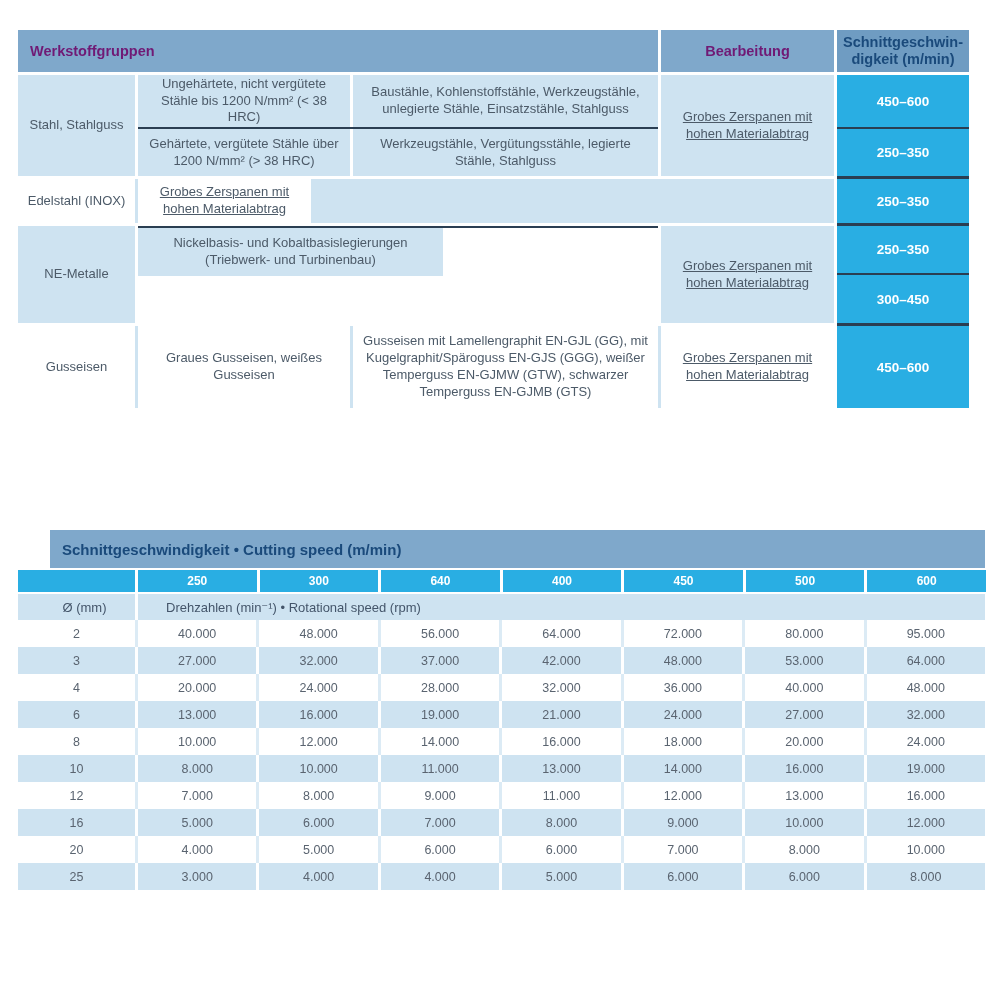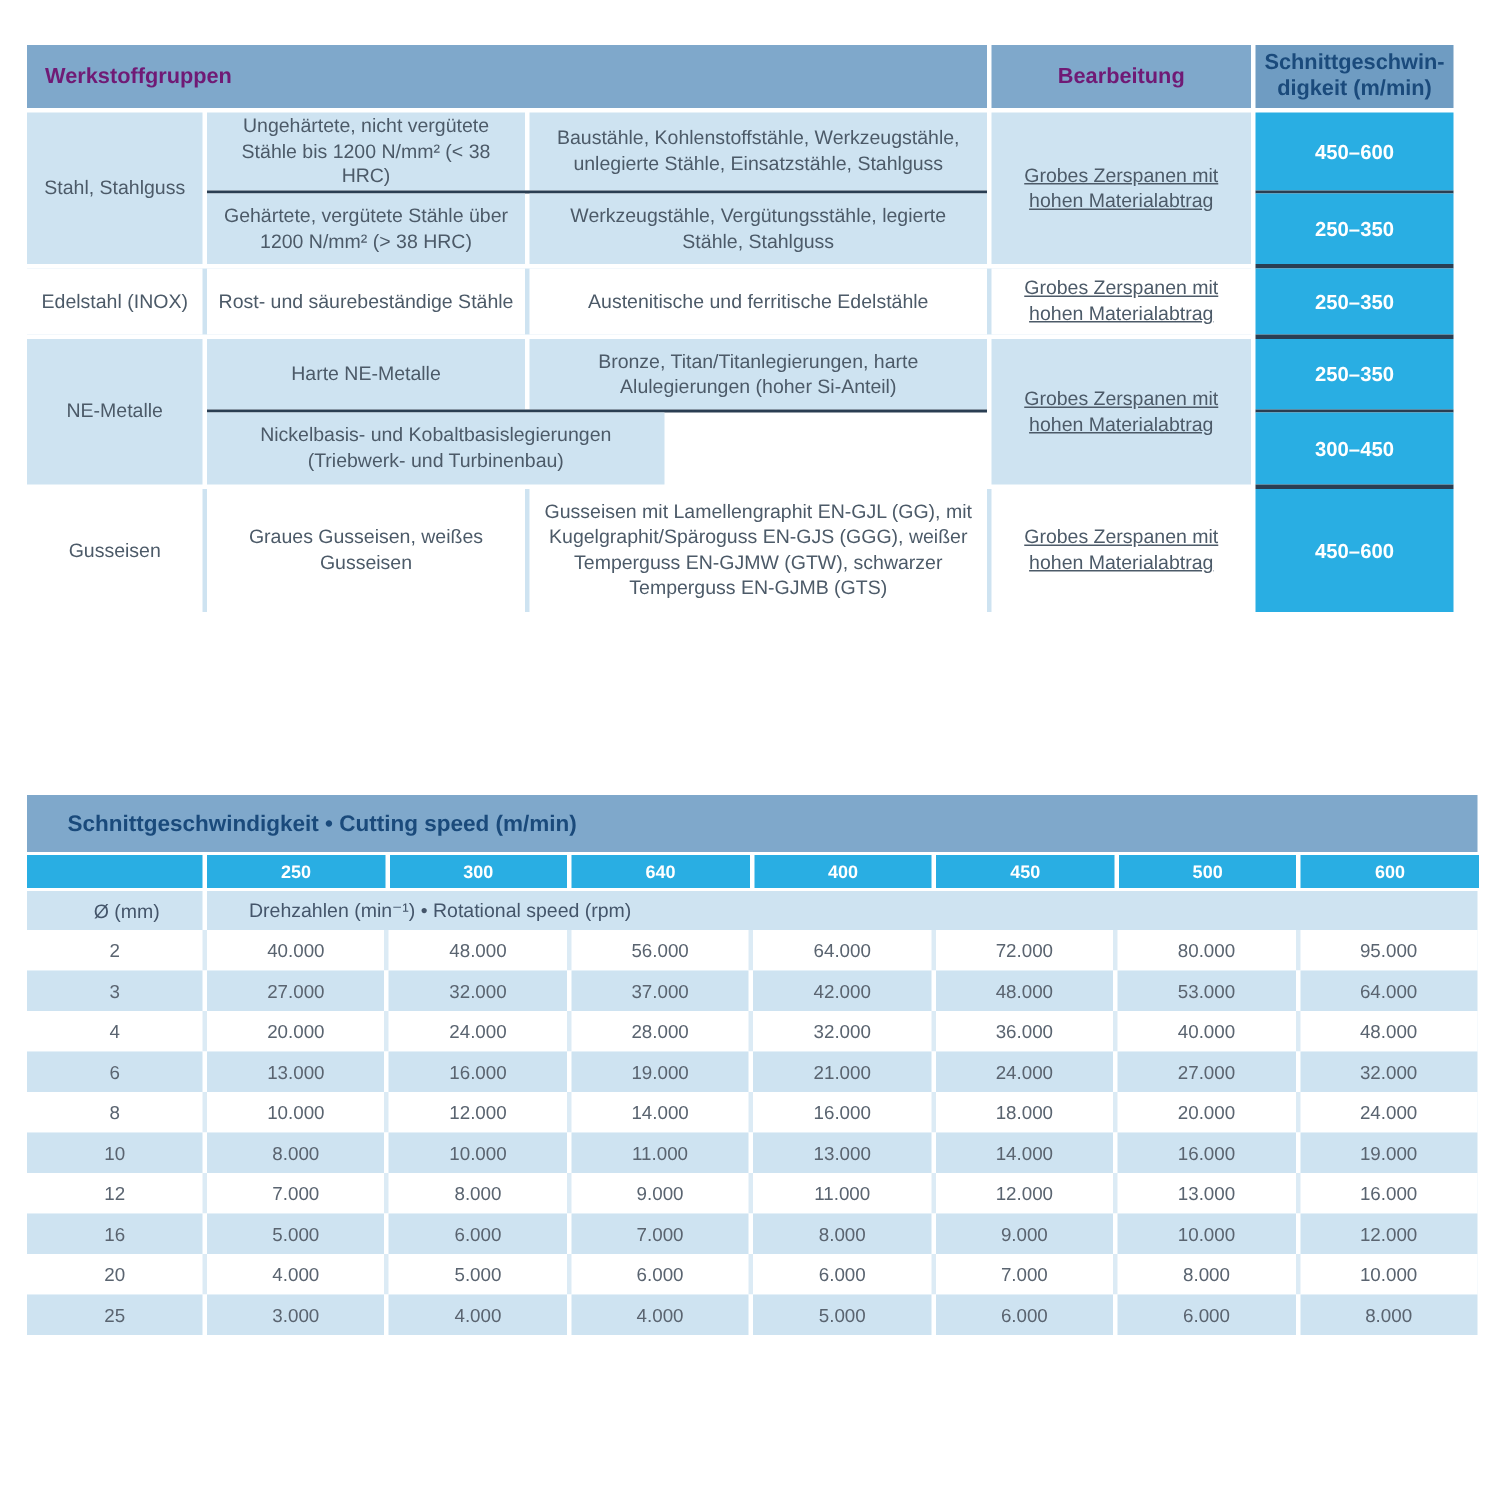--- a/index.html
+++ b/index.html
@@ -36,21 +36,21 @@
     display:flex;align-items:center;justify-content:center;text-align:center;white-space:pre-line;line-height:1.2;flex:none;}
   .s-gap{height:3px;background:#ffffff;flex:none;}
   .scell{background:#29AEE3;color:#ffffff;font-weight:bold;font-size:13.5px;
     display:flex;align-items:center;justify-content:center;flex:none;}
   .sdiv2{height:2px;background:#2A3E52;flex:none;}
   .sdiv3{height:3px;background:#2A3E52;flex:none;}
 
   
   .t2{position:absolute;left:18px;top:530px;width:967px;display:flex;flex-direction:column;}
   .t2-title{height:38px;background:#7FA8CB;color:#1A4A7B;font-weight:bold;font-size:15px;
-    display:flex;align-items:center;padding-left:27px;box-sizing:border-box;flex:none;}
+    display:flex;align-items:center;padding-left:12px;box-sizing:border-box;flex:none;margin-left:32px;}
   .t2-g2{height:2px;background:#fff;flex:none;}
   .t2-head{display:flex;gap:3px;height:22px;flex:none;}
   .t2-head .hc{background:#29AEE3;color:#fff;font-weight:bold;font-size:12px;
     display:flex;align-items:center;justify-content:center;flex:none;}
   .t2-c1w{width:117px;}
   .t2-cw{width:118.57px;flex:1 1 0;}
   .t2-sub{display:flex;gap:3px;height:26px;flex:none;background:#fff;}
   .t2-sub .sc{background:#CEE3F1;color:#44556A;font-size:13px;display:flex;align-items:center;flex:none;box-sizing:border-box;padding-left:16px;}
   .t2-sub .sc1{width:117px;justify-content:center;}
   .t2-sub .sc2{flex:1 1 0;padding-left:28px;}
@@ -88,36 +88,26 @@
           <div class="subrow h47">
             <div class="cell col2 h47">Gehärtete, vergütete Stähle über 1200 N/mm² (&gt; 38 HRC)</div>
             <div class="cell col3 h47">Werkzeugstähle, Vergütungsstähle, legierte Stähle, Stahlguss</div>
           </div>
         </div>
         <div class="cell col4 g1">Grobes Zerspanen mit hohen Materialabtrag</div>
       </div>
 
       <div class="group bg-white g2">
         <div class="cell col1 g2">Edelstahl (INOX)</div>
-        <div class="mid">
-          <div class="subrow h44">
-            <div class="cell col2 h44">Rost- und säurebeständige Stähle</div>
-            <div class="cell col3 h44">Austenitische und ferritische Edelstähle</div>
-          </div>
-        </div>
         <div class="cell col4 g2">Grobes Zerspanen mit hohen Materialabtrag</div>
       </div>
 
       <div class="group bg-blue g3">
         <div class="cell col1 g3">NE-Metalle</div>
         <div class="mid">
-          <div class="subrow h47">
-            <div class="cell col2 h47">Harte NE-Metalle</div>
-            <div class="cell col3 h47">Bronze, Titan/Titanlegierungen, harte Alulegierungen (hoher Si-Anteil)</div>
-          </div>
           <div class="hdivider"></div>
           <div class="subrow h48">
             <div class="cell col3 h48">Nickelbasis- und Kobaltbasislegierungen (Triebwerk- und Turbinenbau)</div>
           </div>
         </div>
         <div class="cell col4 g3">Grobes Zerspanen mit hohen Materialabtrag</div>
       </div>
 
       <div class="group bg-white g4">
         <div class="cell col1 g4">Gusseisen</div>

